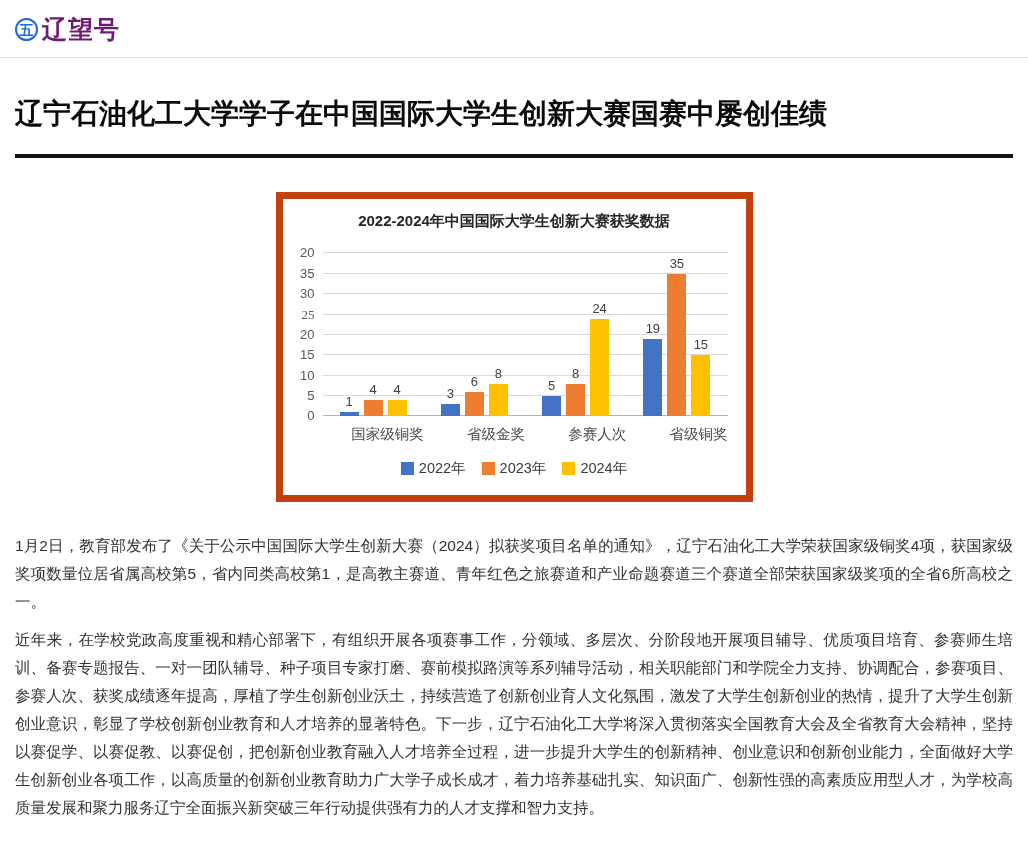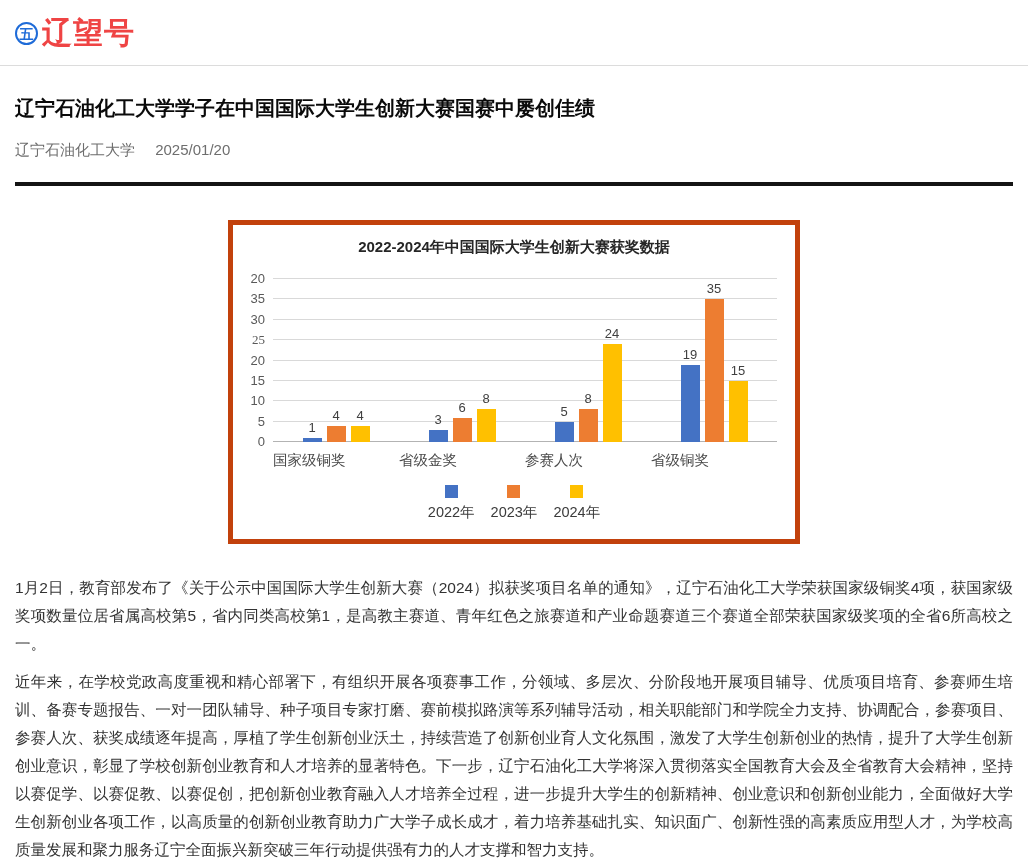--- a/index.html
+++ b/index.html
@@ -11,34 +11,34 @@
   }
 
   
   .site-header { padding: 13px 15px 11px; border-bottom: 1px solid #dcdcdc; }
   .logo { display: inline-flex; align-items: center; gap: 4px; cursor: pointer; }
   .logo-circle {
     width: 23px; height: 23px; border: 2px solid #1E6BD8; border-radius: 50%;
     display: inline-flex; align-items: center; justify-content: center;
     color: #1E6BD8; font-size: 14px; font-weight: bold; line-height: 1;
   }
-  .logo-text { color: #ef4444; font-size: 30px; font-weight: 600; letter-spacing: 1px; }
+  .logo-text { color: #701a75; font-size: 25px; font-weight: 600; letter-spacing: 1px; }
 
   
   .article-title {
-    margin: 29px 15px 0; font-size: 20px; line-height: 1.3;
+    margin: 38px 15px 0; font-size: 28px; line-height: 1.3;
     font-weight: 700; color: #0a0a0a;
   }
   .byline { margin: 20px 15px 0; font-size: 15px; color: #6e6e6e; }
   .byline .date { margin-left: 16px; }
   .thick-rule { margin: 22px 15px 0; height: 4px; background: #141414; }
 
   
   .chart-box {
-    width: 572px; margin: 34px auto 0; border: 5px solid #c2410c; background: #fff;
+    width: 477px; margin: 34px auto 0; border: 7px solid #c2410c; background: #fff;
   }
   .chart-title {
     margin: 13px 12px 0; text-align: center; font-size: 15px;
     font-weight: bold; color: #262626;
   }
   .chart-plot { position: relative; height: 163px; margin: 22px 18px 0 40px; }
   .gridline { position: absolute; left: 0; right: 0; height: 1px; background: #d9d9d9; }
   .gridline.axis-line { background: #b3b3b3; }
   .ytick {
     position: absolute; left: -38px; width: 30px; height: 16px; line-height: 16px;
@@ -48,26 +48,26 @@
   .bar-group {
     flex: 1; display: flex; align-items: flex-end; justify-content: center; gap: 5px;
   }
   .barwrap {
     height: 100%; display: flex; flex-direction: column;
     align-items: center; justify-content: flex-end;
   }
   .bar-label { font-size: 13px; color: #404040; margin-bottom: 3px; }
   .bar { width: 19px; }
   .chart-categories { display: flex; margin: 9px 18px 0 40px; }
-  .cat-label { flex: 1; text-align: left; font-size: 14.5px; color: #4a4a4a; }
+  .cat-label { flex: 1; text-align: right; font-size: 14.5px; color: #4a4a4a; }
   .chart-legend {
     display: flex; justify-content: center; align-items: center; gap: 16px;
     margin-top: 15px; padding-bottom: 17px; font-size: 14.5px; color: #3b3b3b;
   }
-  .legend-item { display: inline-flex; align-items: center; gap: 5px; flex-direction: column; }
+  .legend-item { display: inline-flex; align-items: center; gap: 5px; }
   .legend-swatch { width: 13px; height: 13px; display: inline-block; }
 
   
   .article-body { margin: 30px 15px 0; }
   .article-body p {
     margin: 0 0 10px; font-size: 15.5px; line-height: 28px;
     text-align: justify; color: #333;
   }
 </style>
 </head>
@@ -76,24 +76,20 @@
 <header class="site-header">
   <div class="logo">
     <span class="logo-circle">五</span>
     <span class="logo-text">辽望号</span>
   </div>
 </header>
 
 <main>
   <h1 class="article-title">辽宁石油化工大学学子在中国国际大学生创新大赛国赛中屡创佳绩</h1>
 
-  <div class="byline">
-    <span class="source">辽宁石油化工大学</span>
-    <span class="date">2025/01/20</span>
-  </div>
 
   <div class="thick-rule"></div>
 
   <figure class="chart-box" style="margin-bottom:0">
     <div class="chart-title">2022-2024年中国国际大学生创新大赛获奖数据</div>
     <div class="chart-plot" id="chart-plot">
         <div class="gridline axis-line" style="bottom: 0%;"></div>
         <div class="ytick" style="bottom: calc(0% - 8px);">0</div>
         <div class="gridline" style="bottom: 12.5%;"></div>
         <div class="ytick" style="bottom: calc(12.5% - 8px);">5</div>

